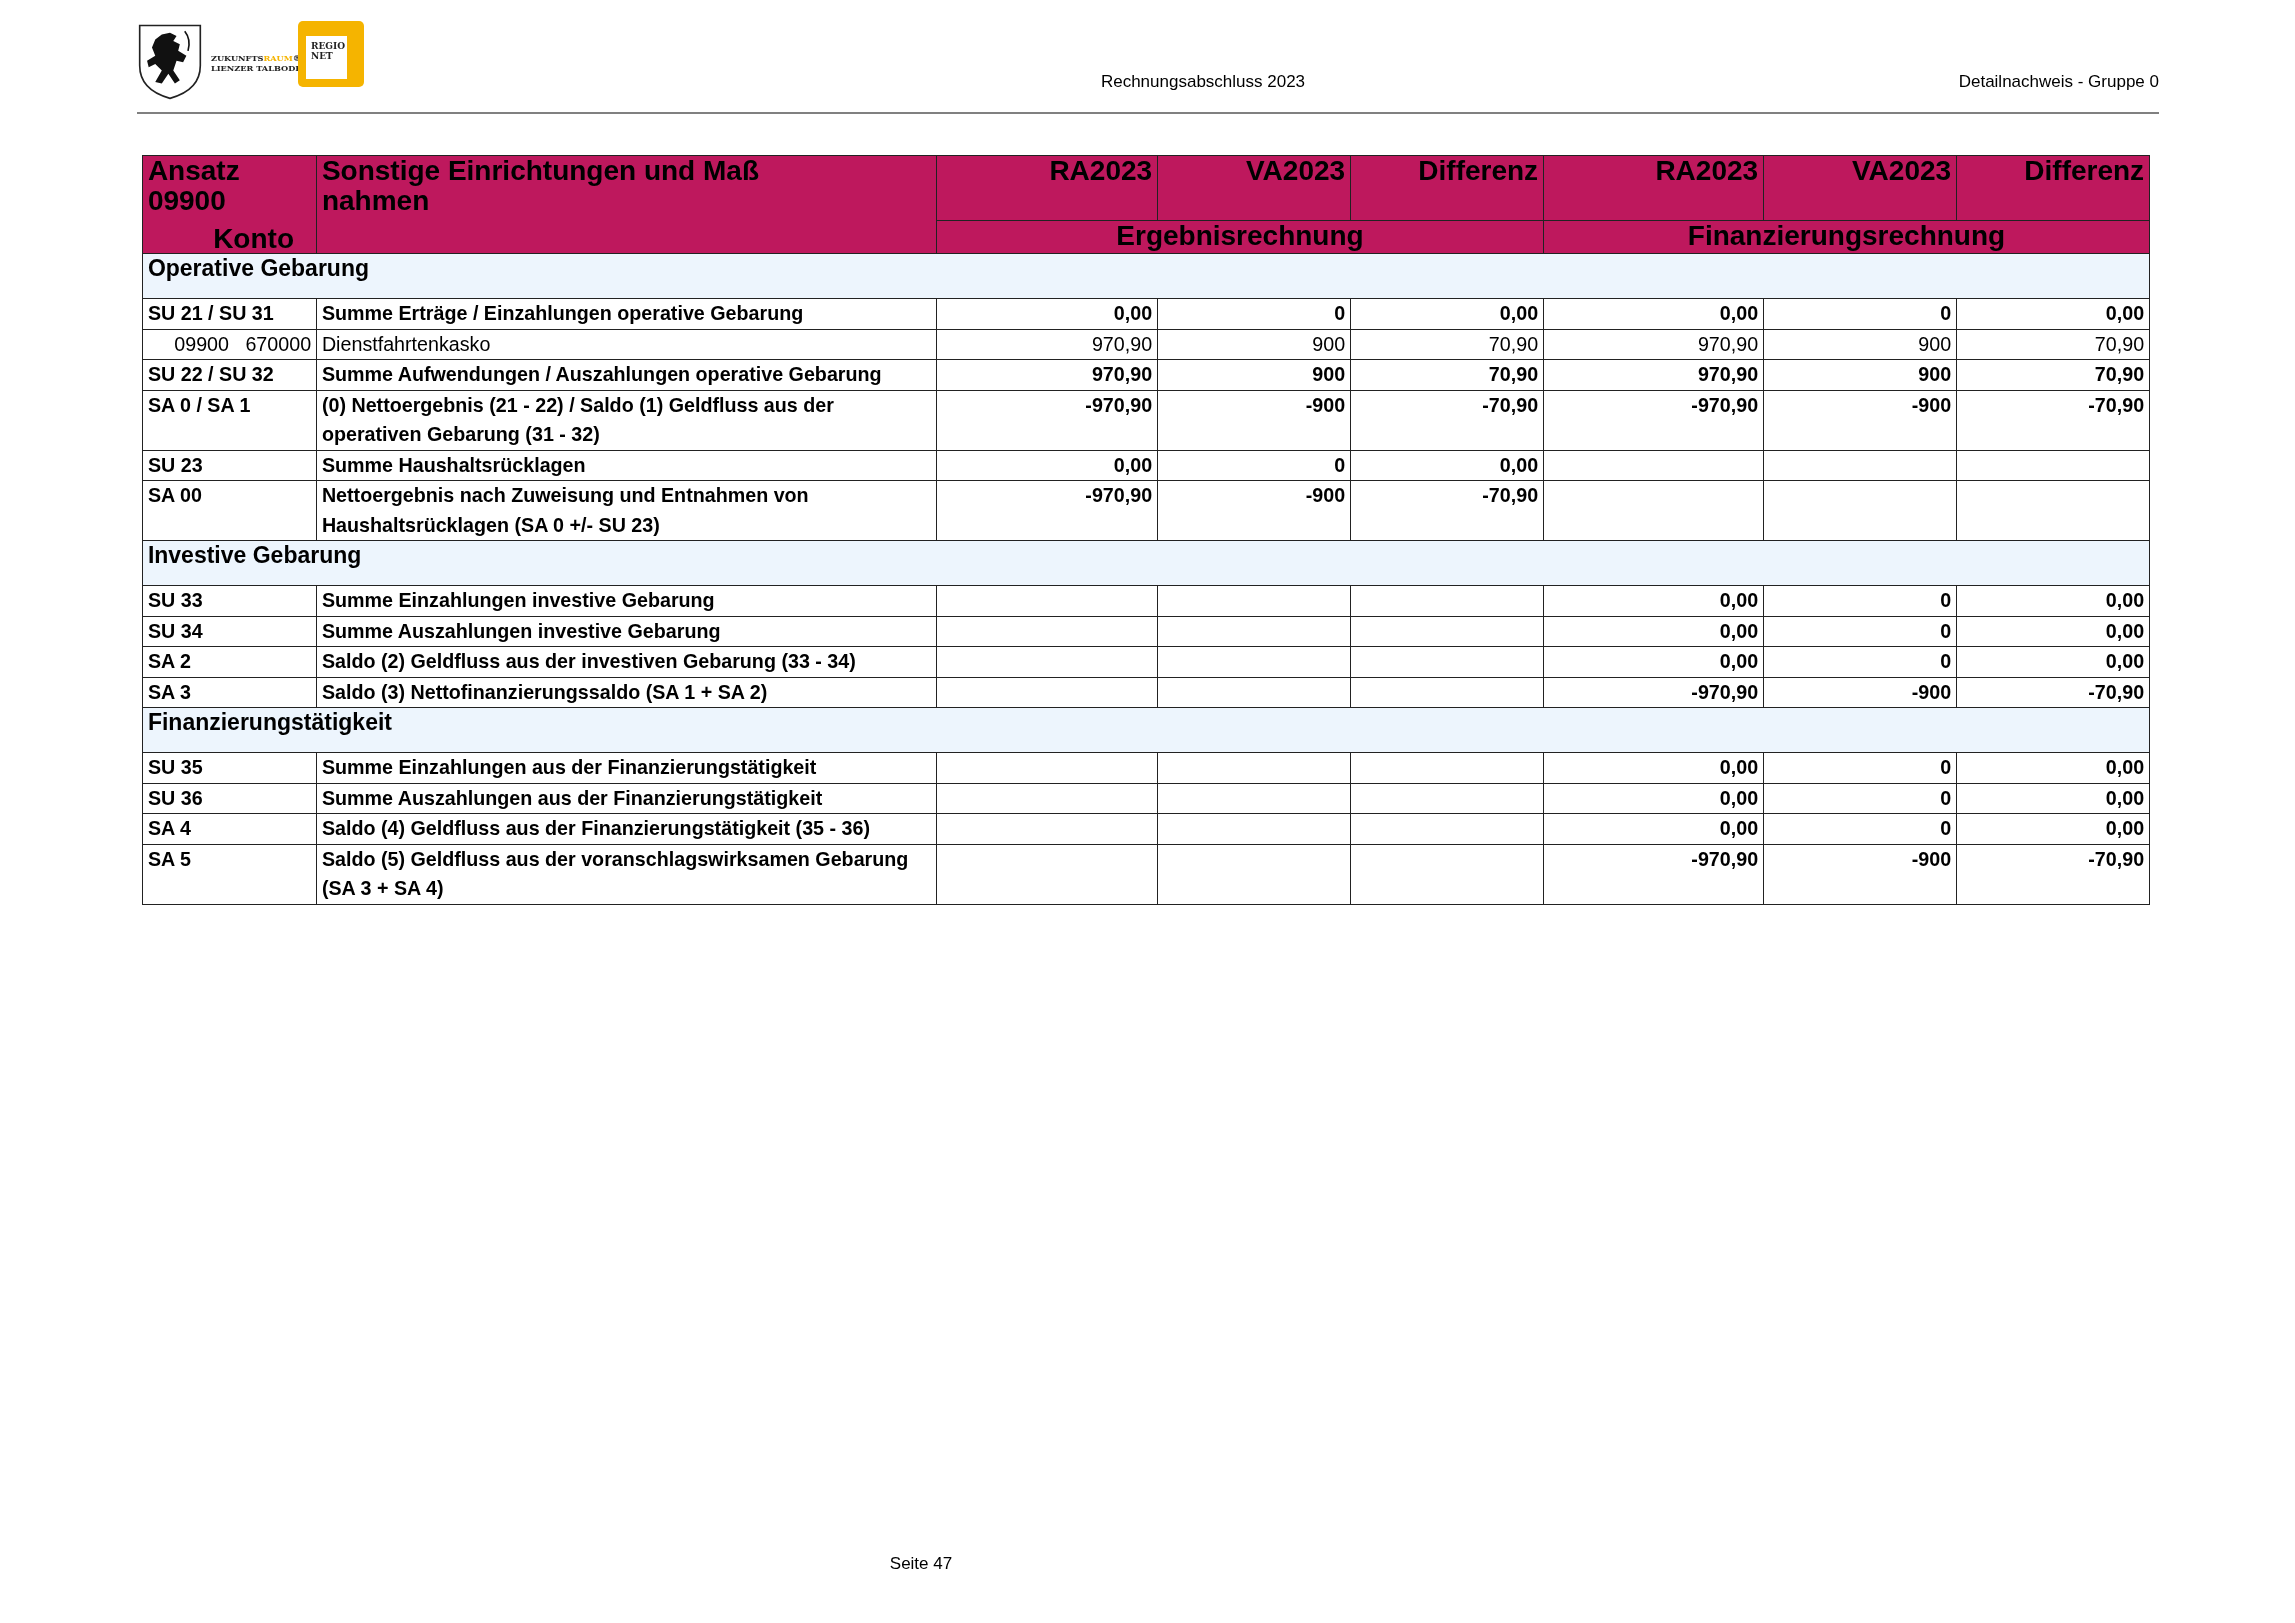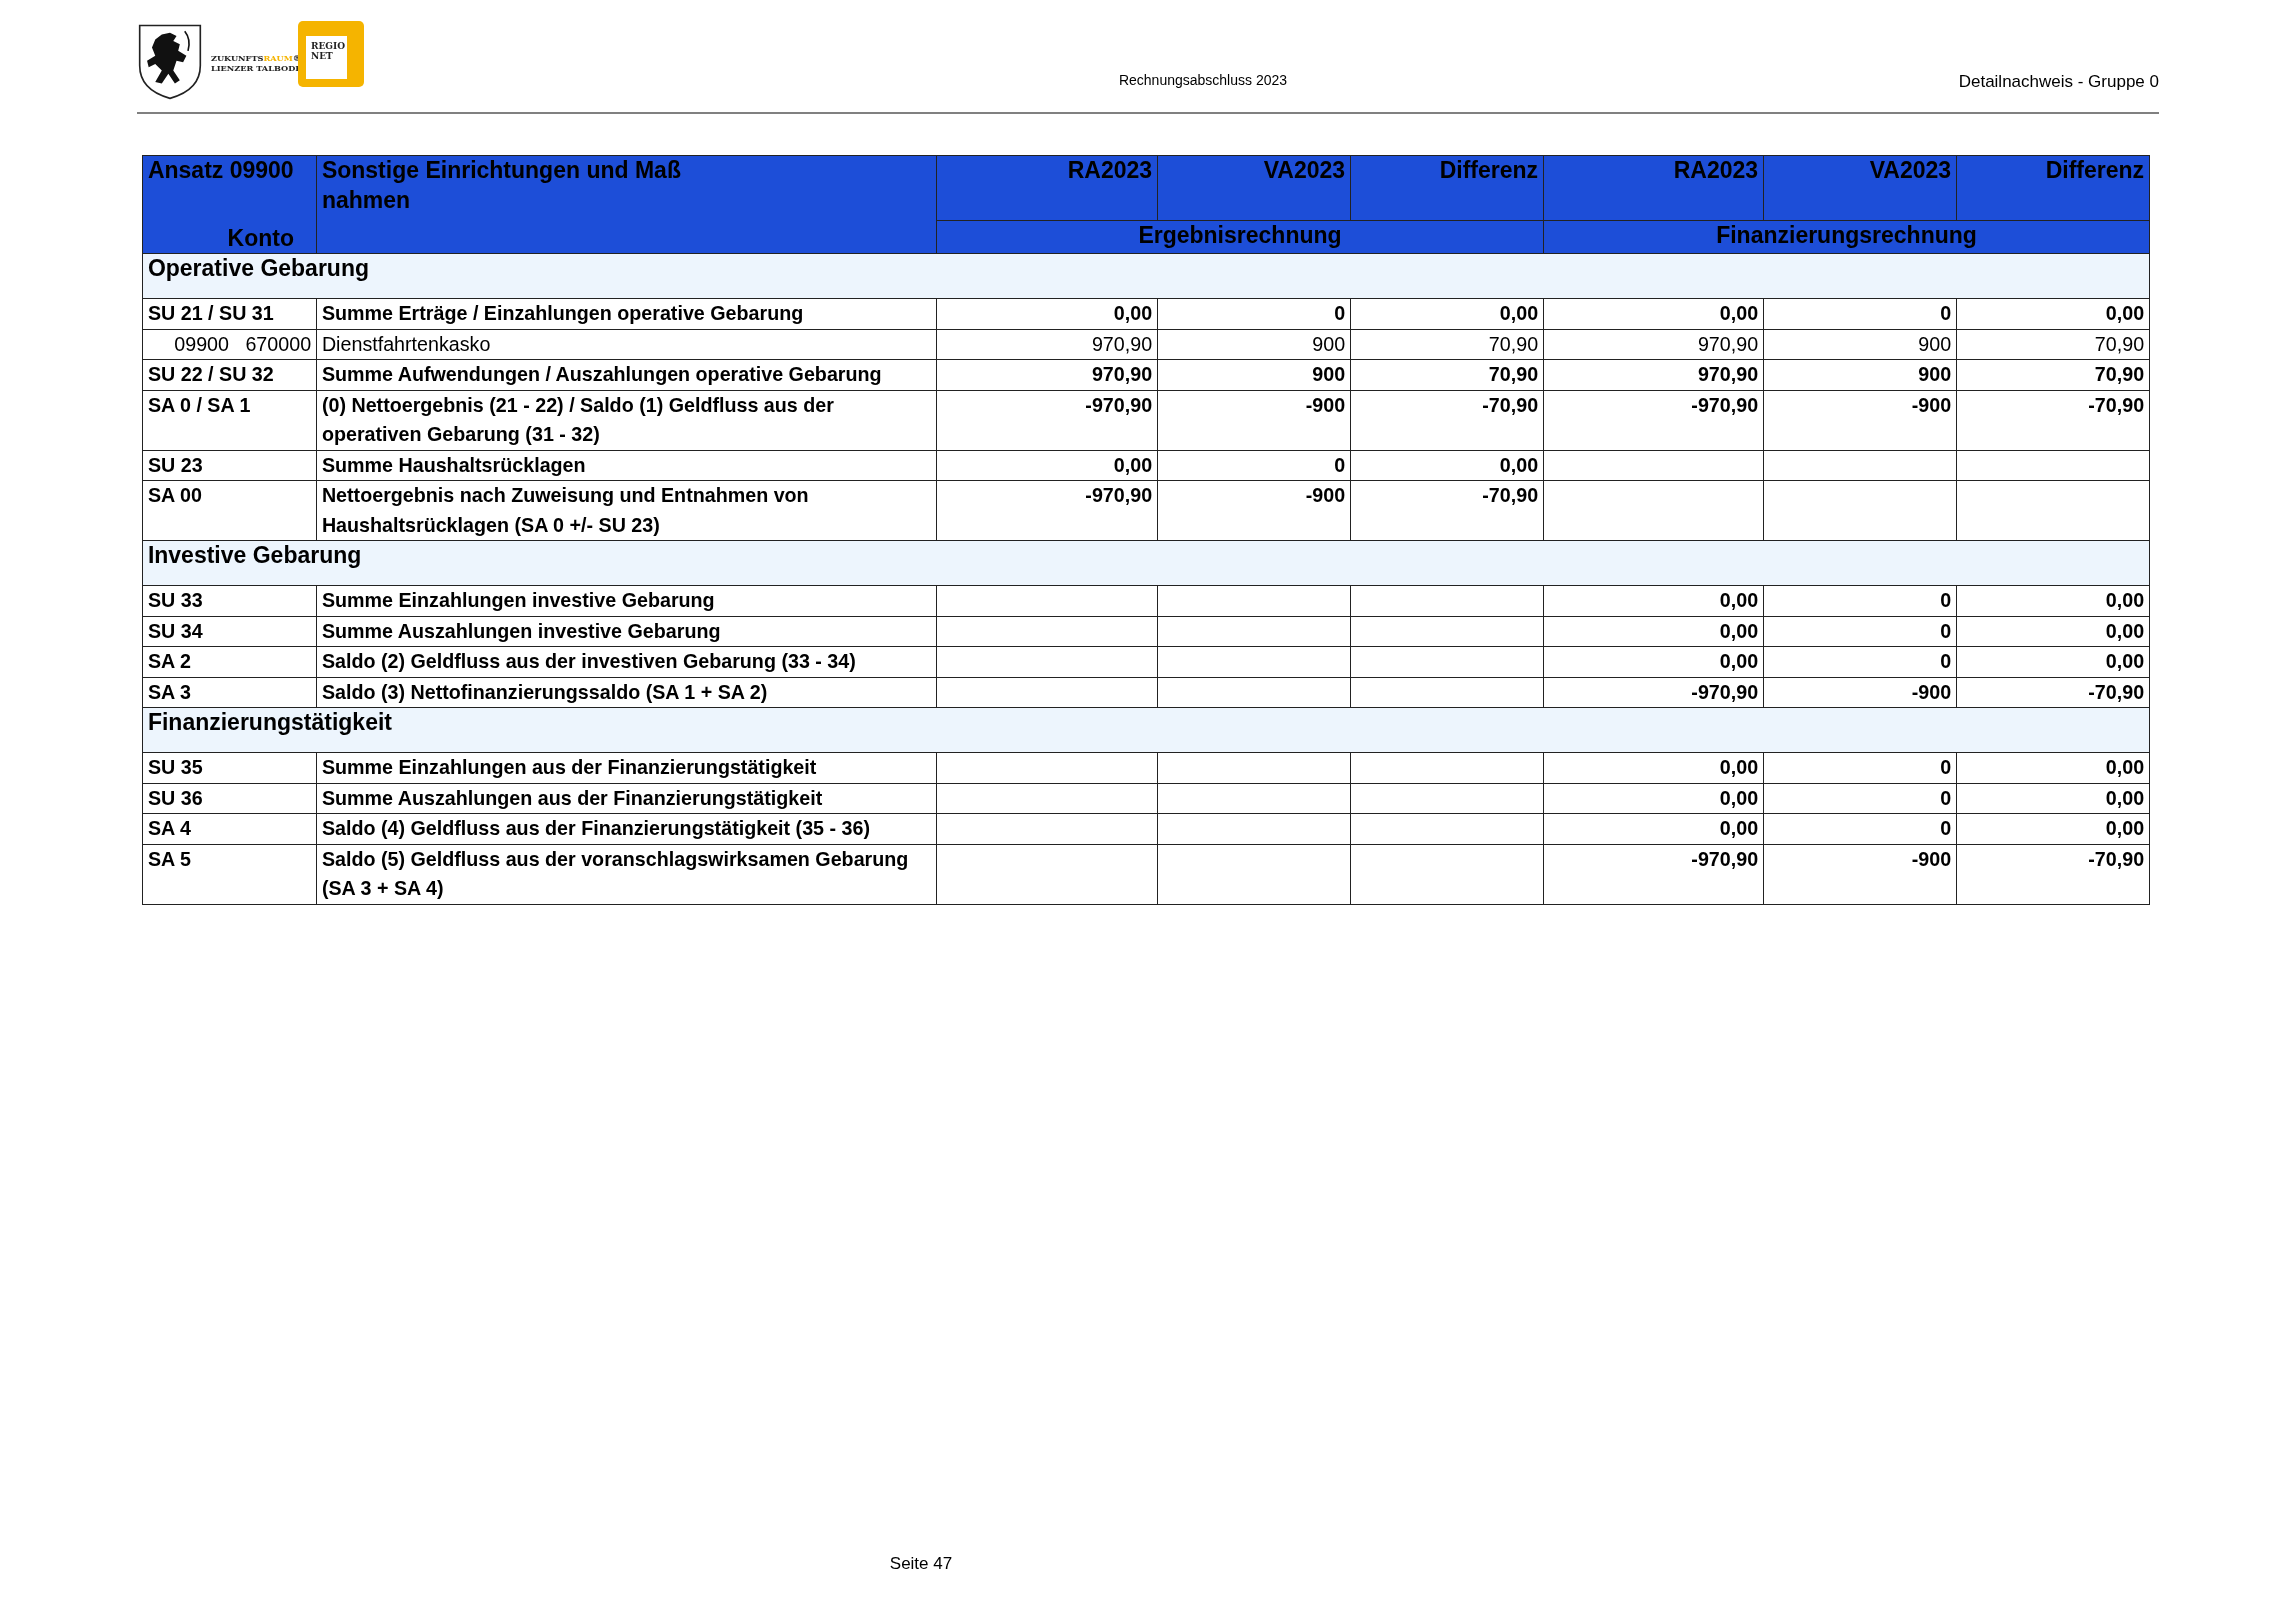--- a/index.html
+++ b/index.html
@@ -9,28 +9,28 @@
   .header { position: absolute; left: 137px; top: 0; width: 2022px; height: 115px; }
   .header .rule { position: absolute; left: 0; right: 0; top: 112px; height: 1.6px; background: #808080; }
   .logo-wrap { position: absolute; left: 0; top: 21px; height: 82px; width: 246px; }
   .crest { position: absolute; left: 0; top: 1.6px; width: 66px; height: 77px; }
   .zr-text { position: absolute; left: 74px; top: 33px; font-family: "DejaVu Serif", serif; font-weight: bold; font-size: 8.2px; line-height: 9.8px; color: #222; white-space: nowrap; }
   .zr-text .accent { color: #f5b400; }
   .regio { position: absolute; left: 161px; top: 0; width: 52px; height: 66px; }
   .regio .outer { position: absolute; left: 0; top: 0; width: 66px; height: 66px; background: #f5b400; border-radius: 4.9px; }
   .regio .inner { position: absolute; left: 8.2px; top: 14.8px; width: 41px; height: 43px; background: #fff; }
   .regio .txt { position: absolute; left: 13px; top: 19.7px; font-family: "DejaVu Serif", serif; font-weight: bold; font-size: 9px; line-height: 10.7px; color: #222; }
-  .doc-title { position: absolute; left: 898px; top: 72px; width: 336px; text-align: center; font-size: 14px; font-family: "Liberation Sans", sans-serif; }
+  .doc-title { position: absolute; left: 898px; top: 72px; width: 336px; text-align: center; font-size: 17px; font-family: "Liberation Sans", sans-serif; }
   .doc-section { position: absolute; right: 0; top: 72px; font-size: 17px; font-family: "Liberation Sans", sans-serif; white-space: nowrap; }
 
   table.main { position: absolute; left: 142px; top: 155px; width: 2007px; border-collapse: collapse; table-layout: fixed;
                font-family: "Liberation Sans", sans-serif; font-size: 19.7px; }
   table.main td { border: 1.6px solid #222; padding: 0 4.9px; vertical-align: top; line-height: 29.5px; overflow: hidden; }
   table.main td.v { border-left: 1.2px solid #222; border-right: 1.2px solid #222; }
-  .hdr td { background: #1d4ed8; font-weight: bold; font-size: 23px; }
+  .hdr td { background: #be185d; font-weight: bold; font-size: 28px; }
   .hdr .num { text-align: right; margin-top: 16px; }
   .hdr .grp { text-align: center; }
   .sec td { background: #edf5fd; font-weight: bold; font-size: 23px; height: 44px; vertical-align: middle; border-left: 1.6px solid #888; border-right: 1.6px solid #888; }
   tr.b td { font-weight: bold; }
   tr.n td { font-weight: normal; margin-left: 17px; }
   td.r { text-align: right; }
   td.code-n { text-align: right; white-space: pre; }
   .footer { position: absolute; left: 0; width: 1842px; top: 1554px; text-align: center; font-size: 17px; font-family: "Liberation Sans", sans-serif; }
 </style>
 </head>

